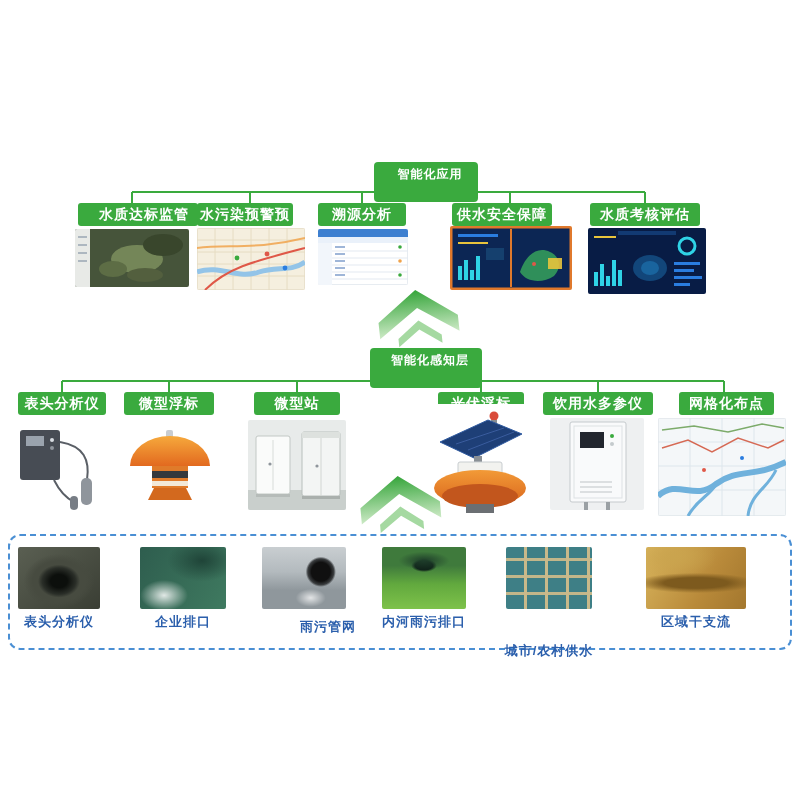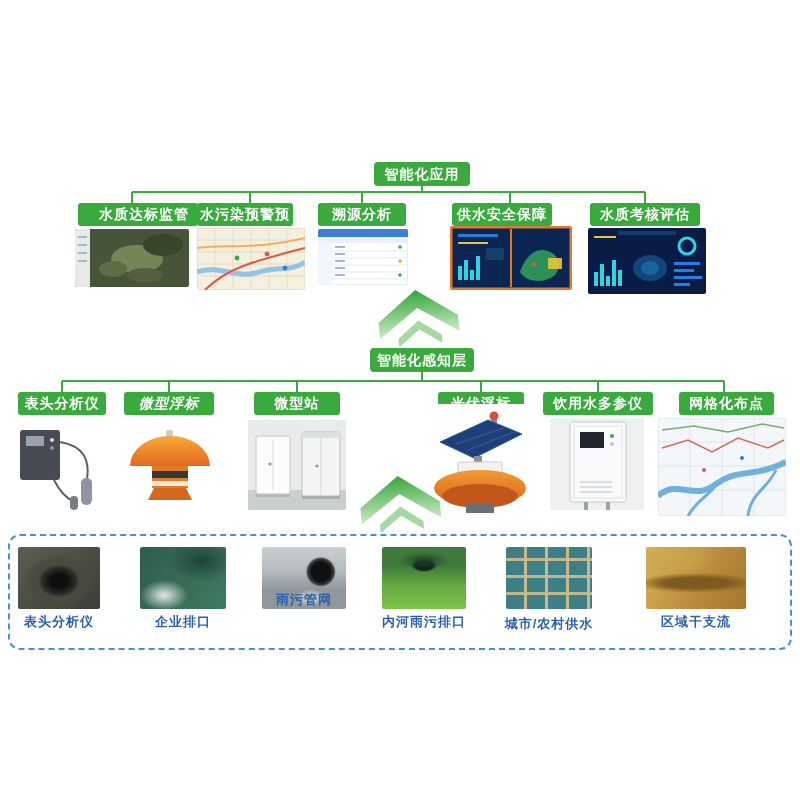--- a/index.html
+++ b/index.html
@@ -5,23 +5,23 @@
   html,body{margin:0;padding:0;background:#fff;}
   body{font-family:"Liberation Sans", sans-serif;}
   .canvas{position:relative;width:800px;height:800px;background:#ffffff;overflow:hidden;}
 
   .glabel{
     position:absolute;height:23px;background:#3aaa3e;color:#fff;
     font-weight:700;font-size:14px;line-height:23px;text-align:center;
     border-radius:3px;letter-spacing:1px;
   }
   .gheader{
-    position:absolute;height:24px;background:#3aaa3e;color:#fff;
-    font-weight:700;font-size:14px;line-height:24px;text-align:center;
-    border-radius:4px;letter-spacing:1px;
+    position:absolute;height:40px;background:#3aaa3e;color:#fff;
+    font-weight:700;font-size:12px;line-height:24px;text-align:center;
+    border-radius:4px;letter-spacing:1px;padding-left:8px;
   }
   .shot{position:absolute;overflow:hidden;border-radius:2px;}
   .shot svg{display:block;width:100%;height:100%;}
 
   .connectors{position:absolute;left:0;top:0;pointer-events:none;}
   .arrow{position:absolute;}
 
   .dashed-box{
     position:absolute;left:8px;top:534px;width:780px;height:112px;
     border:2px dashed #4a8fd4;border-radius:12px;background:#ffffff;
@@ -210,21 +210,21 @@
         </linearGradient>
       </defs>
       <path d="M6,34 L50,2 L94,34 L94,52 L50,22 L6,52 Z" fill="url(#ag1)"></path>
       <path d="M26,54 L50,36 L74,54 L74,63 L50,46 L26,63 Z" fill="#8fd08a" opacity=".8"></path>
     </svg>
   </div>
 
   <div class="gheader" style="left:370px;top:348px;width:104px;">智能化感知层</div>
 
   <div class="glabel" style="left:18px;top:392px;width:88px;">表头分析仪</div>
-  <div class="glabel" style="left:124px;top:392px;width:90px;font-style:italic;">微型浮标</div>
+  <div class="glabel" style="left:124px;top:392px;width:90px;">微型浮标</div>
   <div class="glabel" style="left:254px;top:392px;width:86px;">微型站</div>
   <div class="glabel" style="left:438px;top:392px;width:86px;">光伏浮标</div>
   <div class="glabel" style="left:543px;top:392px;width:110px;">饮用水多参仪</div>
   <div class="glabel" style="left:679px;top:392px;width:95px;">网格化布点</div>
 
   <div class="shot" style="left:14px;top:420px;width:92px;height:92px;">
     <svg viewBox="0 0 92 92">
       <rect width="92" height="92" fill="#ffffff"></rect>
       <rect x="6" y="10" width="40" height="50" rx="3" fill="#474c54"></rect>
       <rect x="12" y="16" width="18" height="10" fill="#9aa3ad"></rect>
@@ -349,18 +349,18 @@
 
   <div class="photo photo-manhole" style="left:18px;top:547px;width:82px;height:62px;"></div>
   <div class="photo photo-outlet" style="left:140px;top:547px;width:86px;height:62px;"></div>
   <div class="photo photo-pipe" style="left:262px;top:547px;width:84px;height:62px;"></div>
   <div class="photo photo-algae" style="left:382px;top:547px;width:84px;height:62px;"></div>
   <div class="photo photo-ponds" style="left:506px;top:547px;width:86px;height:62px;"></div>
   <div class="photo photo-river" style="left:646px;top:547px;width:100px;height:62px;"></div>
 
   <div class="blabel" style="left:8px;top:613px;width:102px;">表头分析仪</div>
   <div class="blabel" style="left:130px;top:613px;width:106px;">企业排口</div>
-  <div class="blabel" style="left:252px;top:591px;width:104px;">雨污管网</div>
+  <div class="blabel" style="left:252px;top:618px;width:104px;text-align:right;">雨污管网</div>
   <div class="blabel" style="left:362px;top:613px;width:124px;">内河雨污排口</div>
-  <div class="blabel" style="left:486px;top:615px;width:126px;">城市/农村供水</div>
+  <div class="blabel" style="left:486px;top:642px;width:126px;">城市/农村供水</div>
   <div class="blabel" style="left:646px;top:613px;width:100px;">区域干支流</div>
 
 </div>
 
 </body></html>

